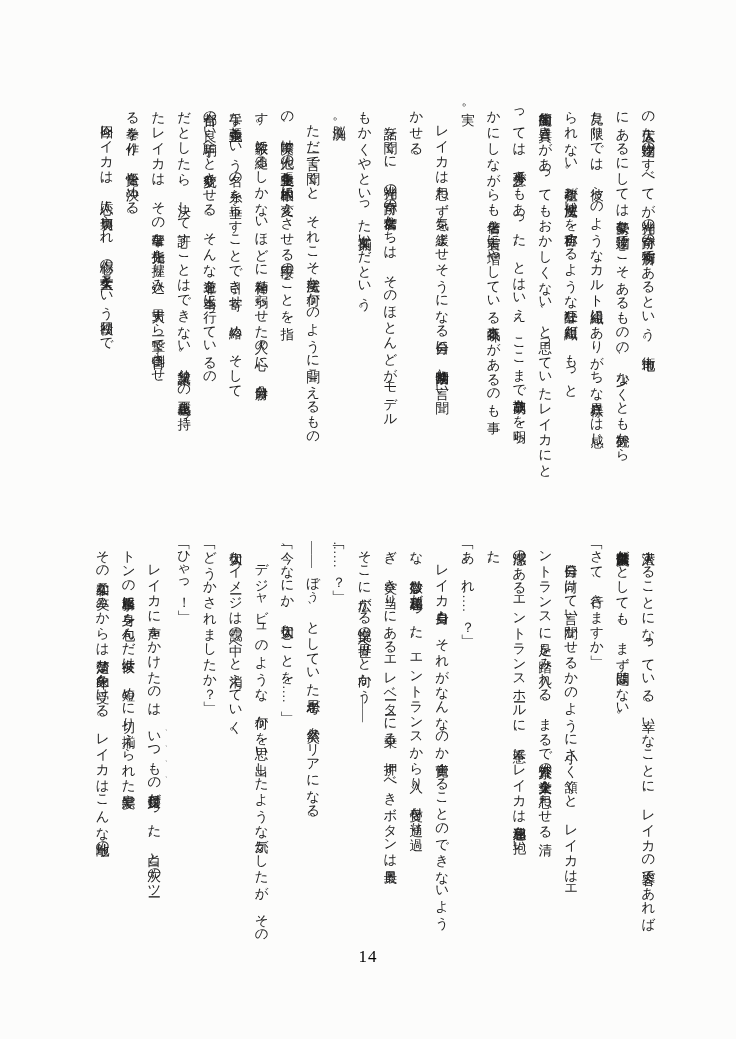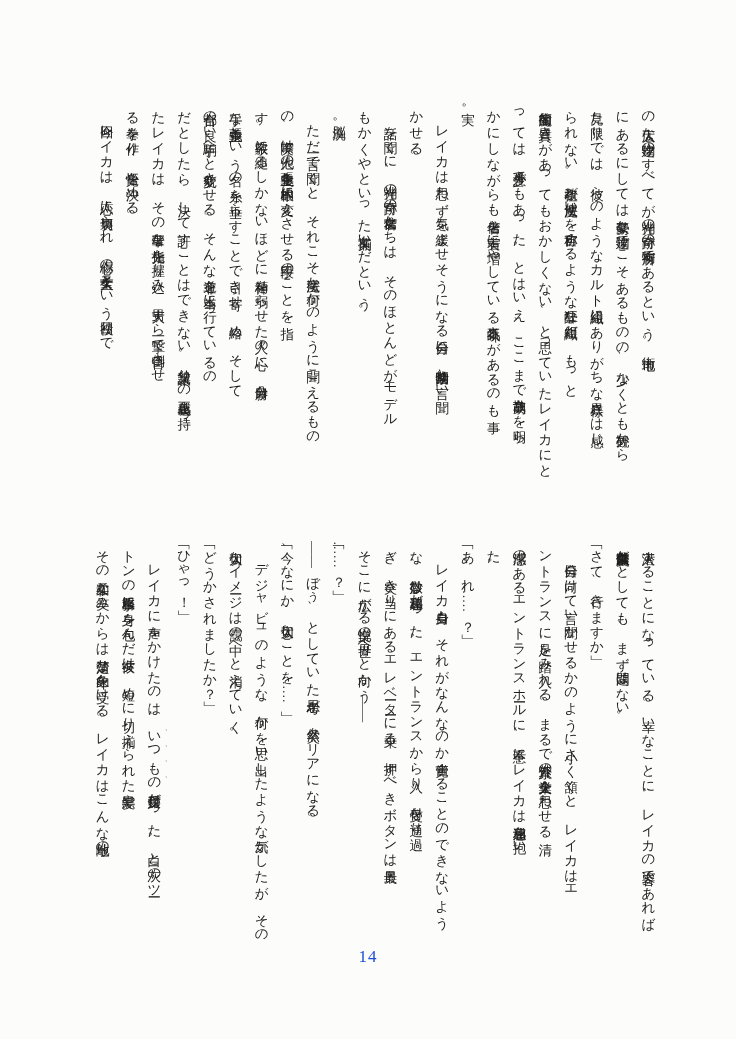--- a/index.html
+++ b/index.html
@@ -39,21 +39,21 @@
     text-emphasis: filled sesame;
   }
   .page-number {
     position: absolute;
     top: 947px;
     left: 0;
     width: 100%;
     text-align: center;
     font-size: 17px;
     letter-spacing: 1px;
-    color: #1d4ed8;
+    color: #000000;
     font-family: "Liberation Serif", "DejaVu Serif", serif;
   }
 </style>
 </head>
 <body>
 
 <div class="page">
   <div class="vblock" id="block-top">
       <div class="col">の広大な建物のすべてが神光の奇跡の所有物であるという。市街地</div>
       <div class="col">にあるにしては豪勢な建物でこそあるものの、少なくとも外観から</div>

